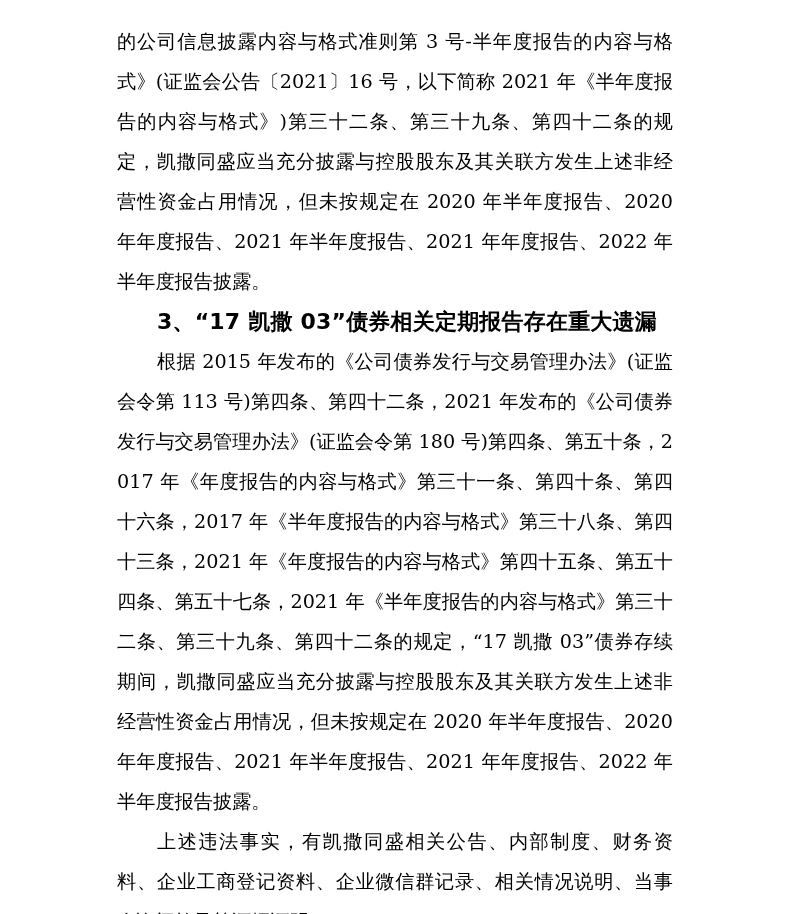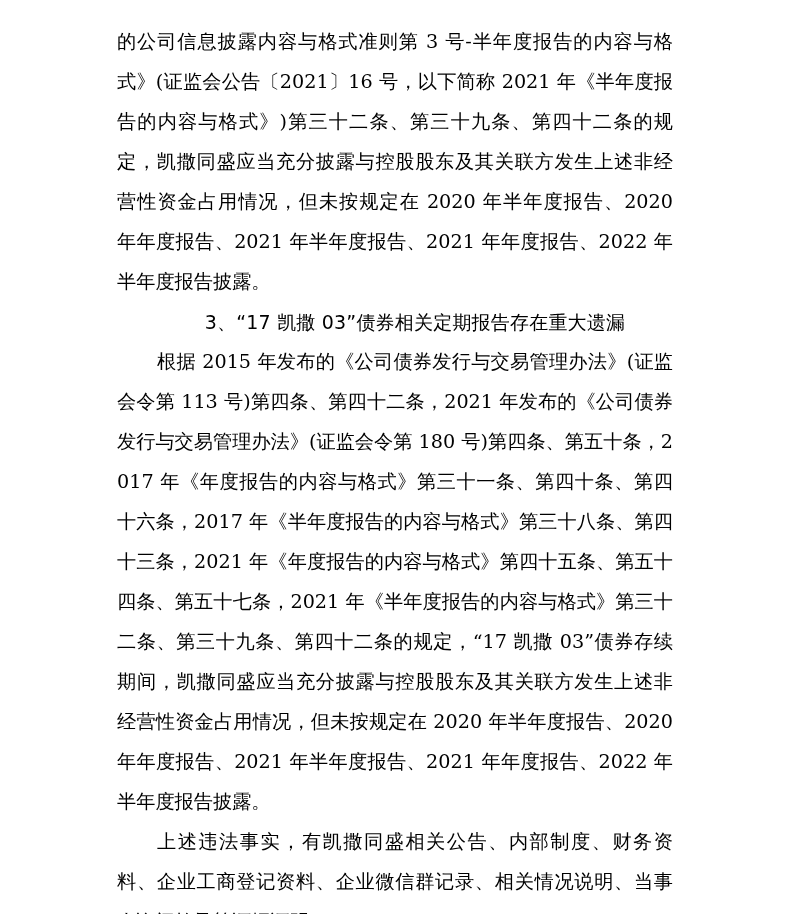--- a/index.html
+++ b/index.html
@@ -35,25 +35,25 @@
     text-indent: 0;
     word-break: break-all;
     -webkit-hyphens: none;
     hyphens: none;
   }
   p.indent {
     text-indent: 40px;
   }
   p.heading {
     margin: 0;
-    font-size: 19px;
+    font-size: 22px;
     line-height: 40px;
-    font-weight: normal;
+    font-weight: bold;
     text-indent: 40px;
-    text-align: center;
+    text-align: left;
     letter-spacing: 0.2px;
     font-family: "DejaVu Sans", "Liberation Sans", sans-serif;
   }
   
   .clip-bottom {
     overflow: hidden;
   }
 </style>
 </head>
 <body>

